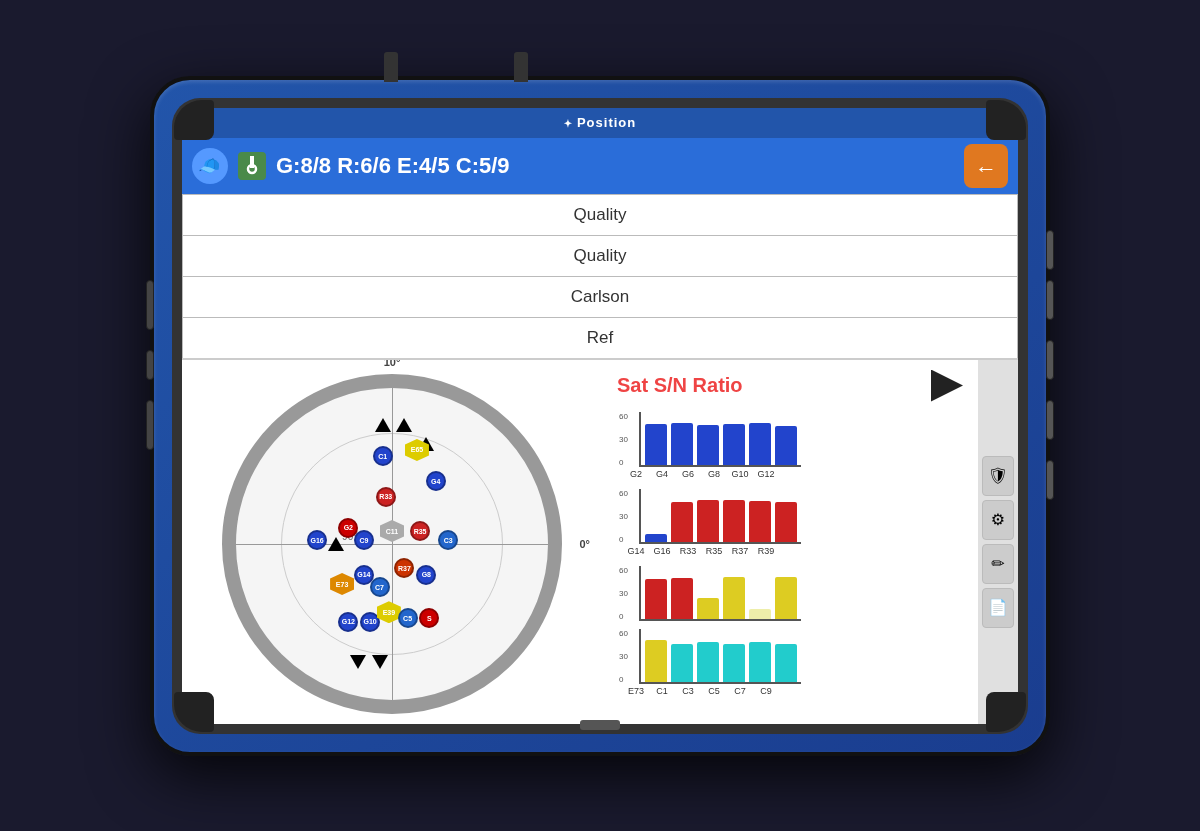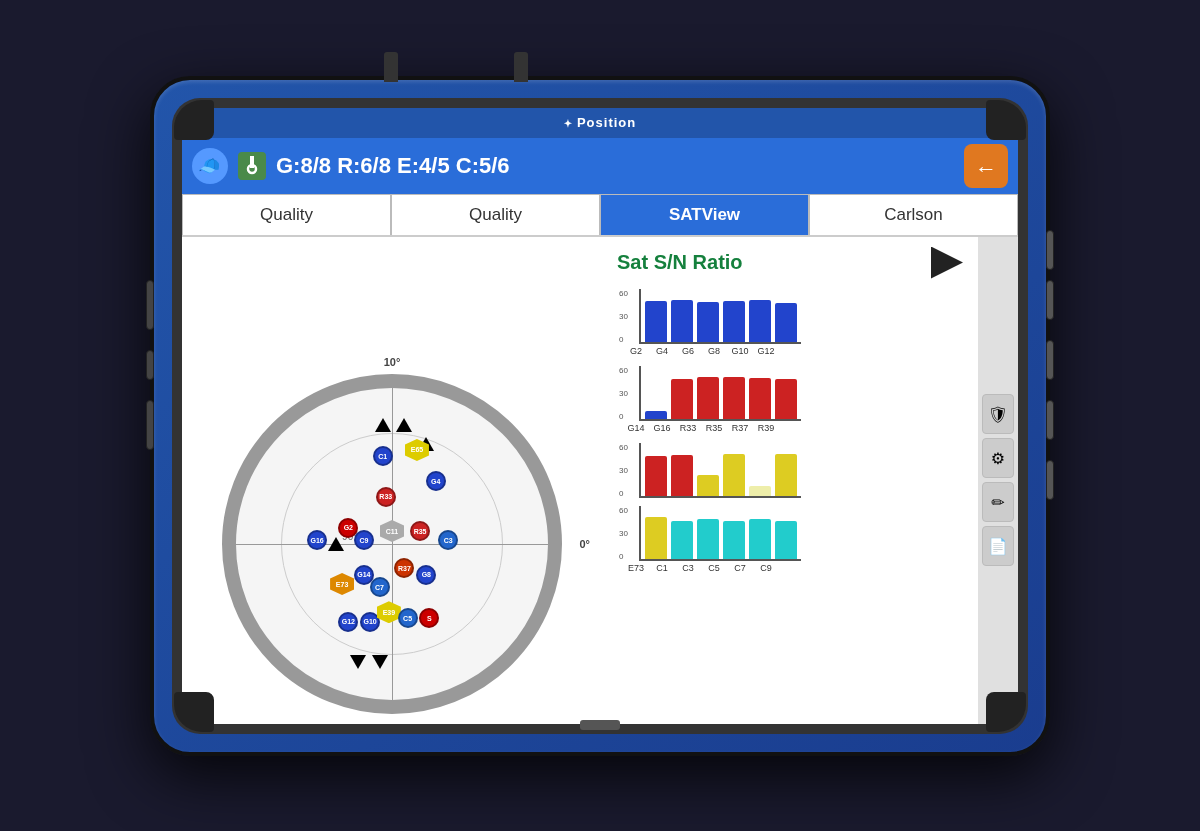--- a/index.html
+++ b/index.html
@@ -154,20 +154,21 @@
       cursor: pointer;
       font-weight: bold;
     }
 
     
     .tabs {
       display: flex;
       background: #3b82f6;
       border-bottom: 2px solid #ccc;
       flex-shrink: 0;
+      flex-direction: column;
     }
     .tab {
       flex: 1;
       padding: 10px 6px;
       text-align: center;
       font-size: 17px;
       font-weight: 500;
       cursor: pointer;
       background: white;
       border: 1px solid #bbb;
@@ -273,21 +274,21 @@
 
     .snr-header {
       display: flex;
       align-items: center;
       justify-content: space-between;
       margin-bottom: 4px;
     }
     .snr-title {
       font-size: 20px;
       font-weight: bold;
-      color: #15803d;
+      color: #ef4444;
     }
     .play-btn {
       width: 32px;
       height: 32px;
       background: #222;
       clip-path: polygon(0 0, 100% 50%, 0 100%);
     }
 
     .bar-chart {
       display: flex;
@@ -439,29 +440,29 @@
       </div>
 
       <div class="gps-header">
         <div class="gps-icon">🧢</div>
         <div class="filter-icon">
           <svg width="16" height="20" viewBox="0 0 16 20">
             <rect x="6" y="0" width="4" height="12" fill="white"></rect>
             <circle cx="8" cy="13" r="4" fill="none" stroke="white" stroke-width="2.5"></circle>
           </svg>
         </div>
-        <div class="gps-title">G:8/8 R:6/8 E:4/5 C:5/6</div>
+        <div class="gps-title">G:8/8 R:6/6 E:4/5 C:5/9</div>
         <div class="back-btn">←</div>
       </div>
 
       <div class="tabs">
         <div class="tab">Quality</div>
         <div class="tab">Quality</div>
-        <div class="tab active">SATView</div>
         <div class="tab">Carlson</div>
+        <div class="tab">Ref</div>
       </div>
 
       <div class="main-content">
 
         <div class="sat-view">
           <div style="position:relative;">
             <div class="sat-circle">
 
               <div class="crosshair-h"></div>
               <div class="crosshair-v"></div>

